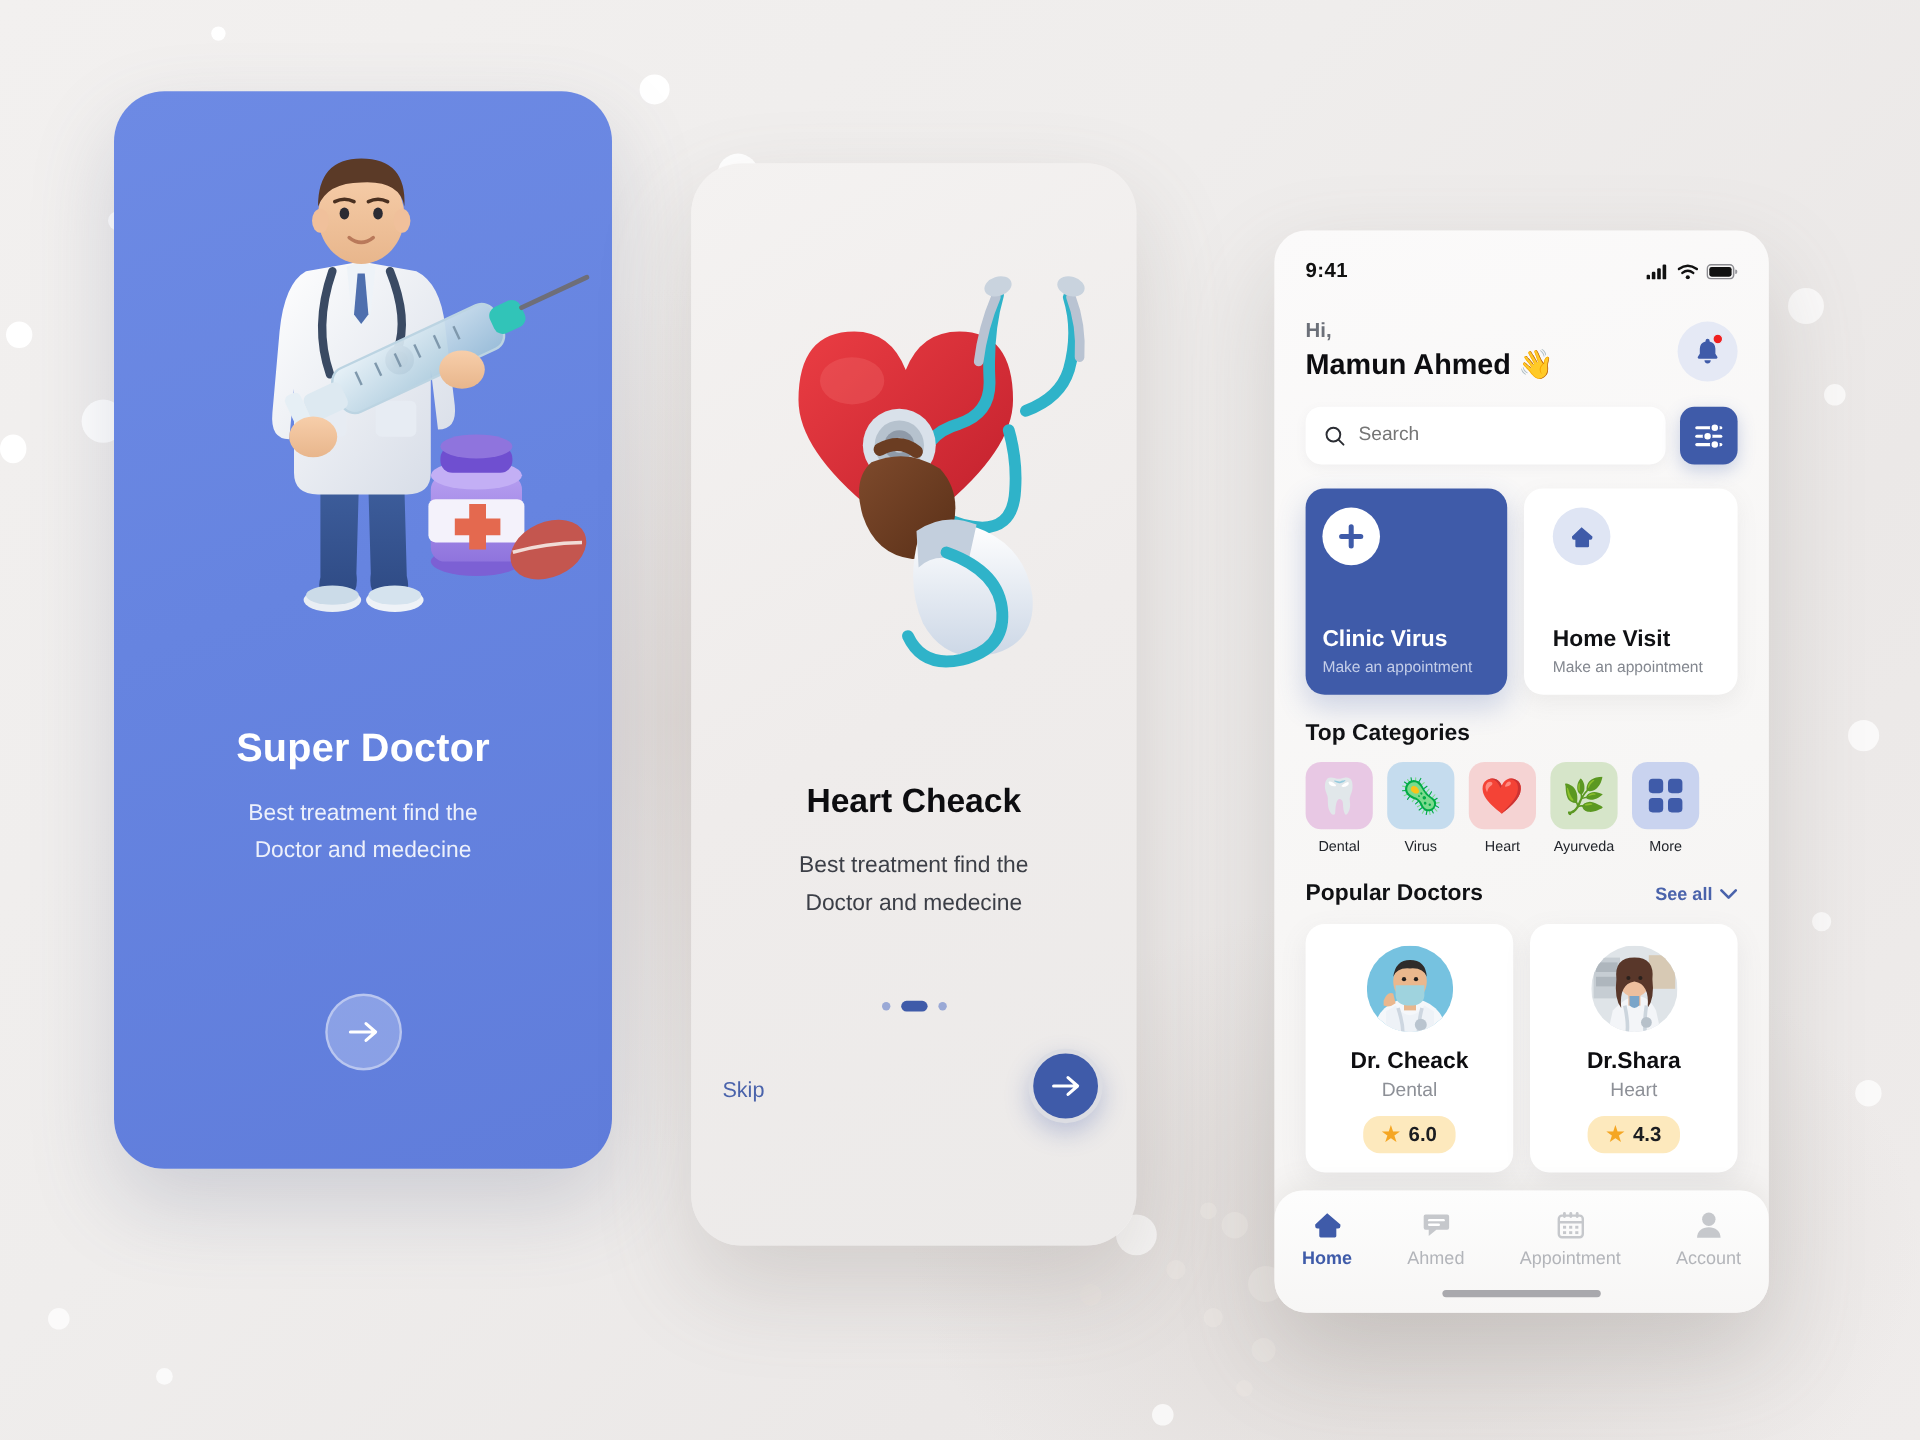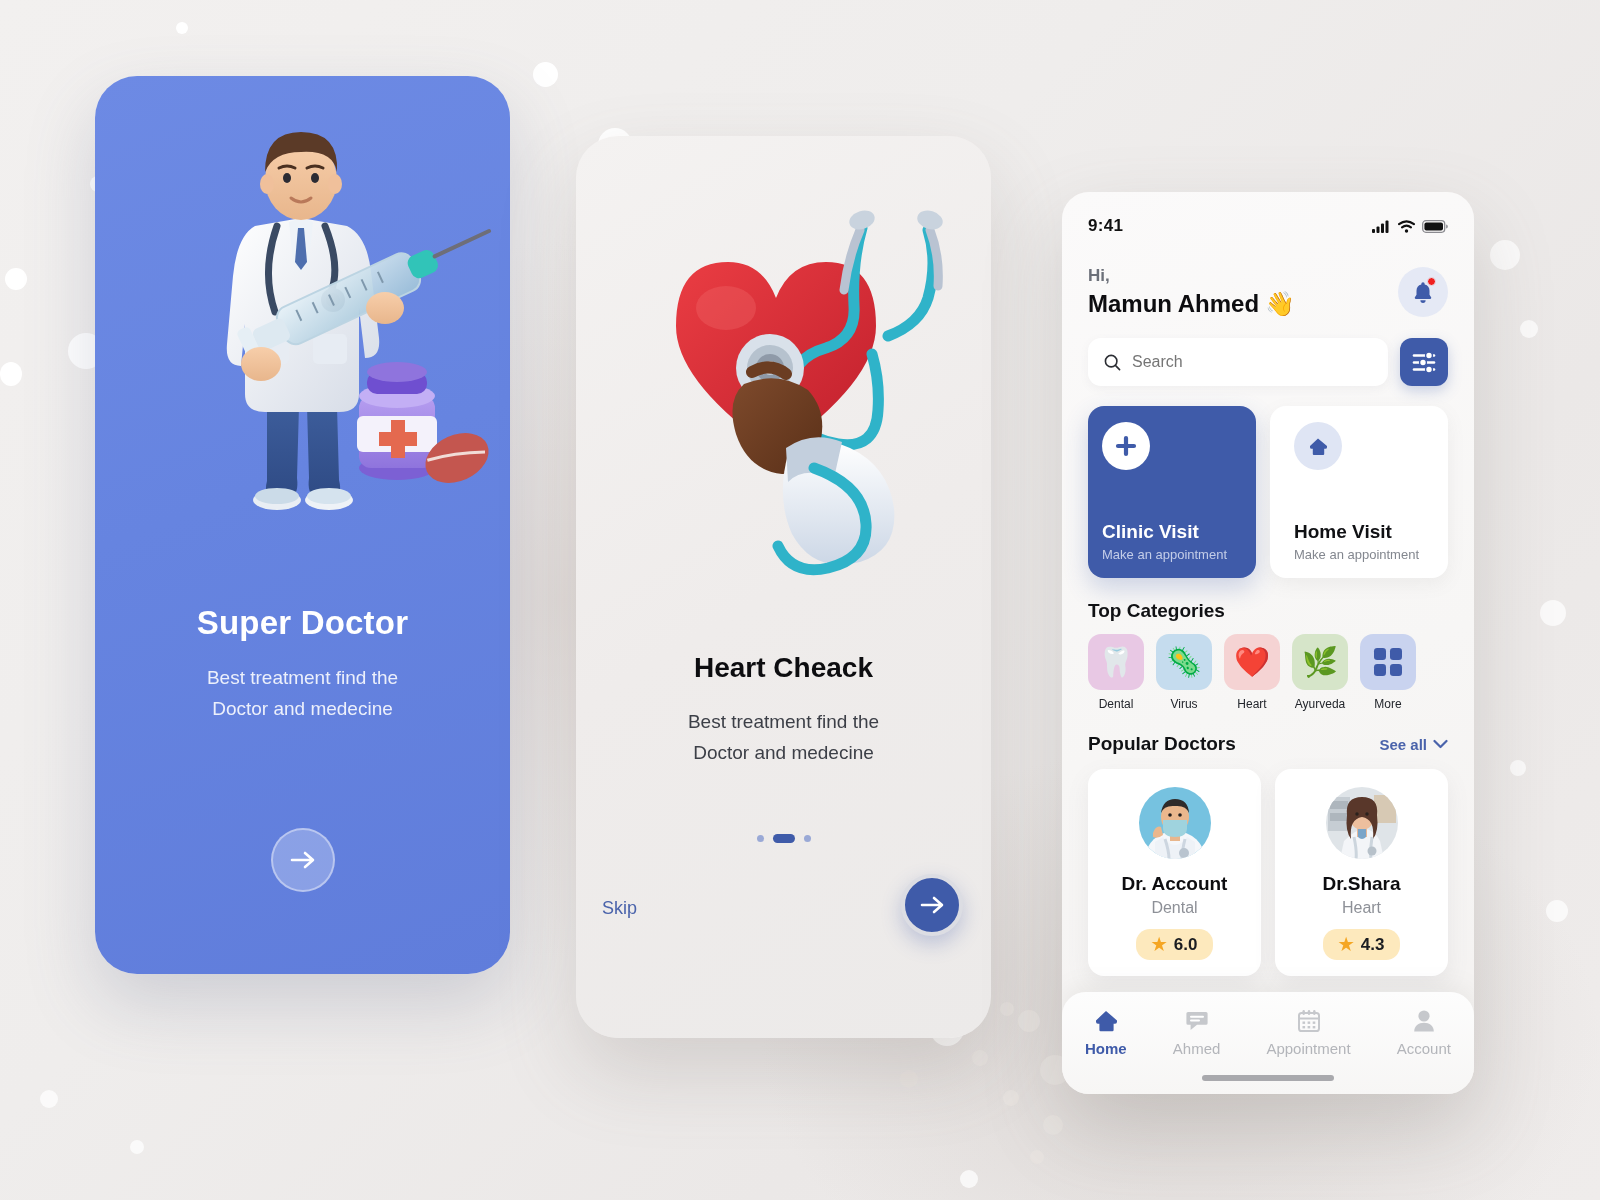--- a/index.html
+++ b/index.html
@@ -47,21 +47,21 @@
   .ghost-next {
     position: absolute; left: 50%; transform: translateX(-50%); top: 752px;
     width: 64px; height: 64px; border-radius: 50%;
     background: rgba(255,255,255,.26);
     border: 2px solid rgba(255,255,255,.40);
     display: flex; align-items: center; justify-content: center;
   }
 
   
   #screen2 {
-    left: 576px; top: 136px; width: 415px; height: 902px;
+    left: 576px; top: 136px; width: 371px; height: 902px;
     background: linear-gradient(150deg, #f4f2f1 0%, #efeceb 50%, #eceae9 100%);
     box-shadow: 0 34px 80px rgba(110,100,95,.20);
   }
   #screen2 .art { position: absolute; left: 0; top: 50px; width: 100%; height: 420px; }
   .s2-texts { position: absolute; left: 0; right: 0; top: 516px; text-align: center; }
   .s2-title { color: #0d0d10; font-size: 28px; font-weight: bold; }
   .s2-sub { margin-top: 22px; color: #3c3f47; font-size: 19px; line-height: 31px; }
   .dots { position: absolute; left: 0; right: 0; top: 698px; display: flex; gap: 9px; justify-content: center; align-items: center; }
   .dot { width: 7px; height: 7px; border-radius: 4px; background: #9aa9d6; }
   .dot.active { width: 22px; height: 9px; border-radius: 5px; background: #3f5ba9; }
@@ -454,21 +454,21 @@
     </div>
 
     <div class="visit-row">
       <div class="visit-card primary">
         <div class="visit-ico on-blue">
           <svg width="24" height="24" viewBox="0 0 24 24">
             <path d="M12 4 V20 M4 12 H20" stroke="#3f5ba9" stroke-width="4.2" stroke-linecap="round"></path>
           </svg>
         </div>
         <div>
-          <div class="visit-title">Clinic Visit</div>
+          <div class="visit-title">Clinic Virus</div>
           <div class="visit-sub">Make an appointment</div>
         </div>
       </div>
       <div class="visit-card plain">
         <div class="visit-ico on-white">
           <svg width="22" height="22" viewBox="0 0 22 22">
             <path d="M11 3.4 L20 11 v1.2 a1.6 1.6 0 0 1-1.6 1.6h-1.2V19a1 1 0 0 1-1 1H6.8a1 1 0 0 1-1-1v-5.2H4.6A1.6 1.6 0 0 1 3 12.2V11z" fill="#3f5ba9"></path>
           </svg>
         </div>
         <div>
@@ -533,21 +533,21 @@
             <path d="M22 26 q2 -14 14 -14 q13 0 14 14 q-3 -8 -14 -7 q-11 -1 -14 7z" fill="#2f2b2a"></path>
             <path d="M24 33 h24 v8 q0 9 -12 9 q-12 0 -12 -9z" fill="#9fd3de"></path>
             <circle cx="31" cy="28" r="1.8" fill="#231f1e"></circle>
             <circle cx="41" cy="28" r="1.8" fill="#231f1e"></circle>
             <path d="M26 52 q4 12 4 20" stroke="#cdd6e0" stroke-width="3" fill="none"></path>
             <path d="M46 52 q-3 12 -3 20" stroke="#cdd6e0" stroke-width="3" fill="none"></path>
             <circle cx="45" cy="66" r="5" fill="#b9c4cf"></circle>
             <path d="M14 46 q3 -8 8 -6 l2 8 q-5 4 -10 2z" fill="#eab78d"></path>
           </svg>
         </div>
-        <div class="doc-name">Dr. Account</div>
+        <div class="doc-name">Dr. Cheack</div>
         <div class="doc-spec">Dental</div>
         <div class="doc-rating">
           <span class="star">★</span>
           <span>6.0</span>
         </div>
       </div>
 
       <div class="doc-card">
         <div class="doc-avatar">
           <svg width="72" height="72" viewBox="0 0 72 72">

